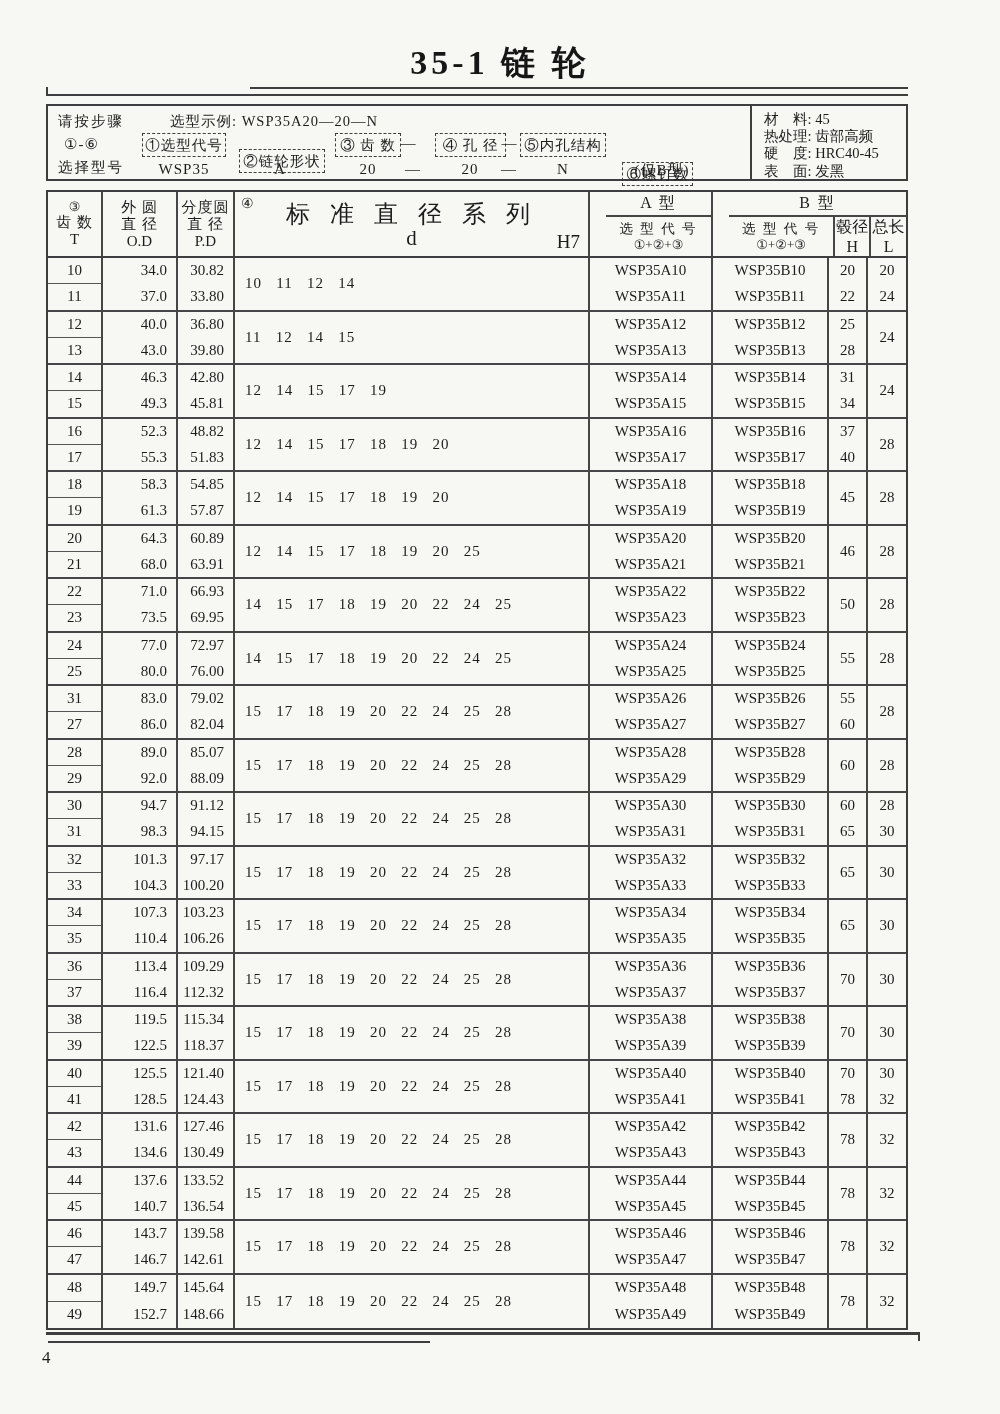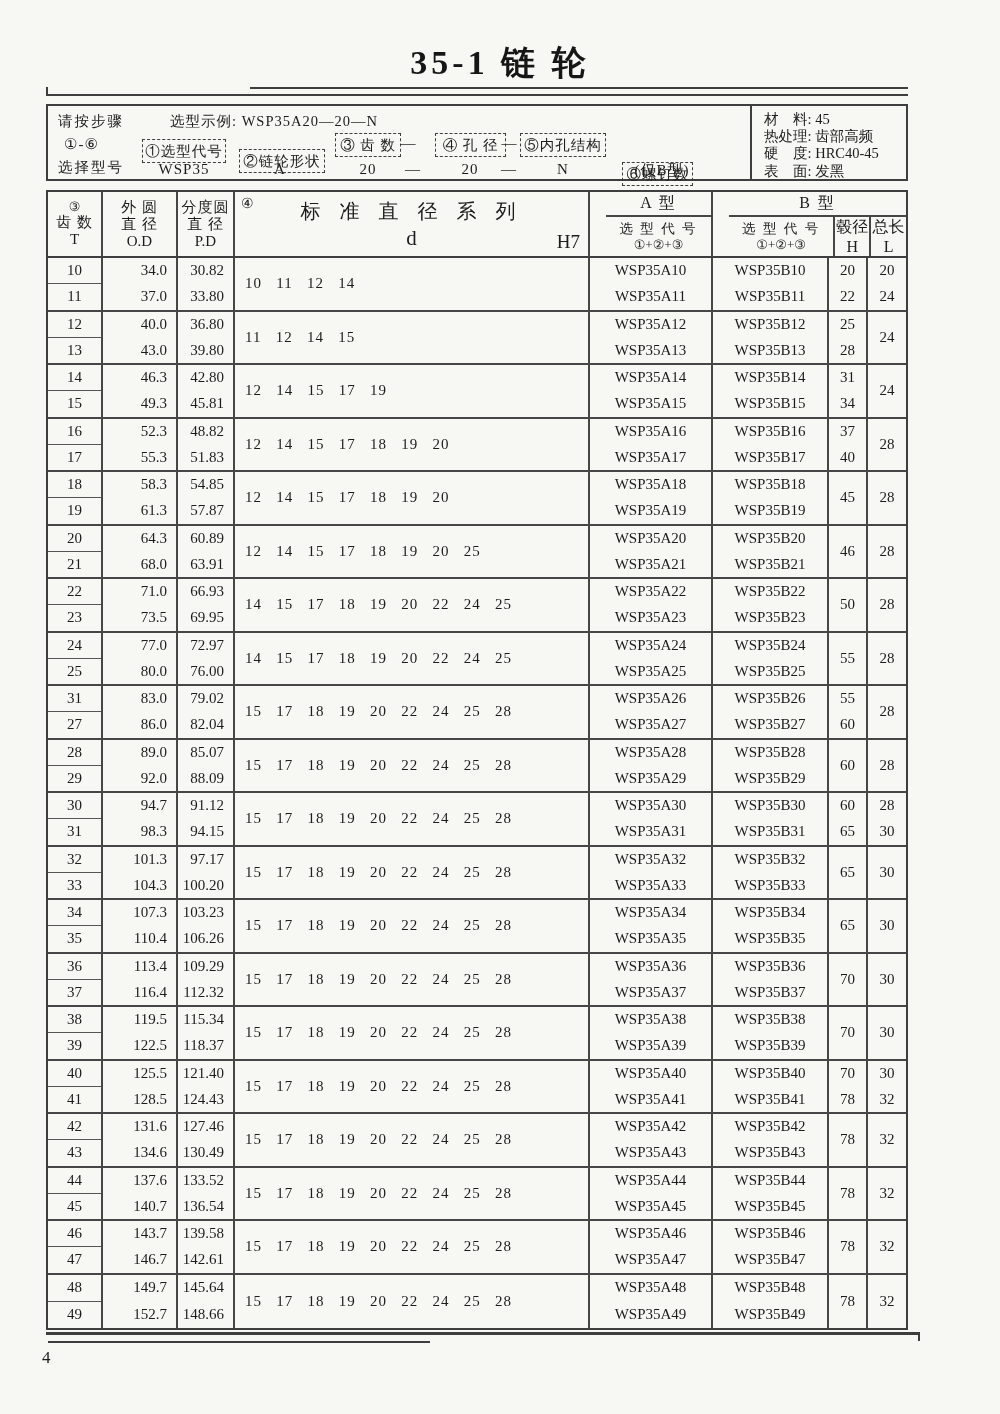--- a/index.html
+++ b/index.html
@@ -45,21 +45,21 @@
   .c:last-child { border-right:none; }
   .hc { display:flex; flex-direction:column; align-items:center; justify-content:center; text-align:center; }
   .w-t{width:55px;} .w-od{width:75px;} .w-pd{width:57px;} .w-d{width:355px;}
   .w-a{width:123px;} .w-b{width:116px;} .w-h{width:39px;} .w-l{width:38px;}
   .w-bgrp{width:193px;}
   .hc .circ { font-size:13px; line-height:14px; }
   .hc .cn   { font-size:15px; line-height:17px; letter-spacing:1px; }
   .hc .sym  { font-size:15px; line-height:17px; }
   .hd-d { position:relative; }
   .hd-d .circ { position:absolute; left:6px; top:3px; font-size:14px; }
-  .hd-d .d-title { position:absolute; top:6px; left:0; width:100%; text-align:center; font-size:20px; letter-spacing:7px; }
+  .hd-d .d-title { position:absolute; top:6px; left:0; width:100%; text-align:center; font-size:24px; letter-spacing:7px; }
   .hd-d .d-sym { position:absolute; top:34px; left:0; width:100%; text-align:center; font-size:21px; }
   .hd-d .d-tol { position:absolute; right:8px; bottom:3px; font-size:19px; }
   .bgrp { display:flex; flex-direction:column;padding-left:16px; }
   .tier1 { height:25px; border-bottom:2px solid #464646; display:flex; align-items:center; justify-content:center; font-size:16px; letter-spacing:2px; }
   .tier2 { flex:1; display:flex; }
   .tier2 > div { display:flex; flex-direction:column; align-items:center; justify-content:center; }
   .sel-code { font-size:13.5px; letter-spacing:2px; line-height:16px; }
   .sel-sum  { font-size:13px; line-height:15px; }
   .t2-h, .t2-l { border-right:2px solid #464646; }
   .t2-l2 { border-right:none; }
@@ -83,21 +83,21 @@
   <div class="rule" style="left:250px; top:87px; width:658px; height:2px;"></div>
   <div class="rule" style="left:46px; top:87px; width:2px; height:9px;"></div>
   <div class="rule" style="left:46px; top:94px; width:862px; height:2px;"></div>
 
   <div class="band">
     <div class="steps-label">请按步骤</div>
     <div class="steps-range">①-⑥</div>
     <div class="choose-label">选择型号</div>
     <div class="example">选型示例: WSP35A20—20—N</div>
 
-    <div class="spec-box" style="left:94px;  width:84px;margin-top:6px;">①选型代号</div>
+    <div class="spec-box" style="left:94px;  width:84px;">①选型代号</div>
     <div class="spec-box" style="left:191px; width:86px;margin-top:16px;">②链轮形状</div>
     <div class="spec-box" style="left:287px; width:66px;text-align:center;">③ 齿 数</div>
     <div class="dash-mid" style="left:349px;">—</div>
     <div class="spec-box" style="left:387px; width:71px;">④ 孔 径</div>
     <div class="dash-mid" style="left:450px;">—</div>
     <div class="spec-box" style="left:472px; width:86px;">⑤内孔结构</div>
     <div class="spec-box" style="left:574px; width:71px;margin-top:29px;">⑥螺钉数</div>
 
     <div class="val" style="left:136px;">WSP35</div>
     <div class="val" style="left:232px;">A</div>

